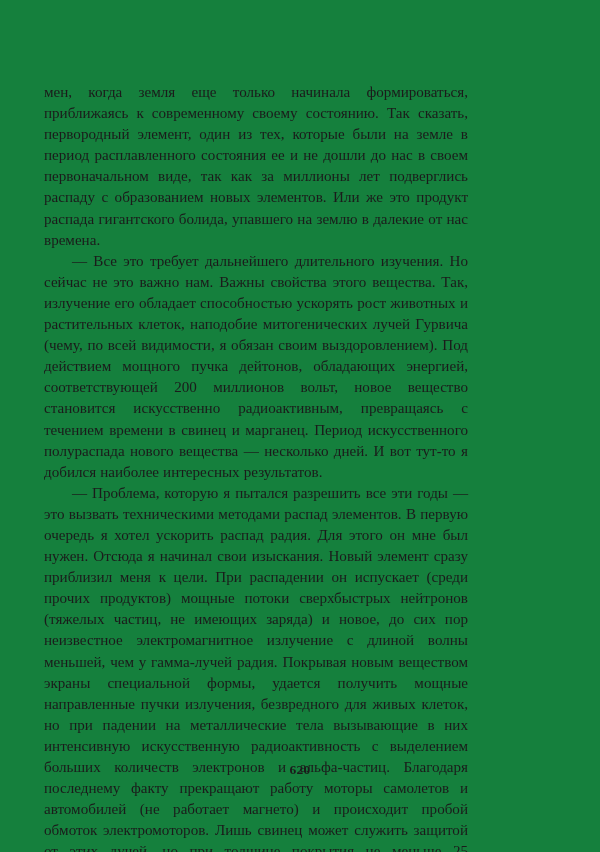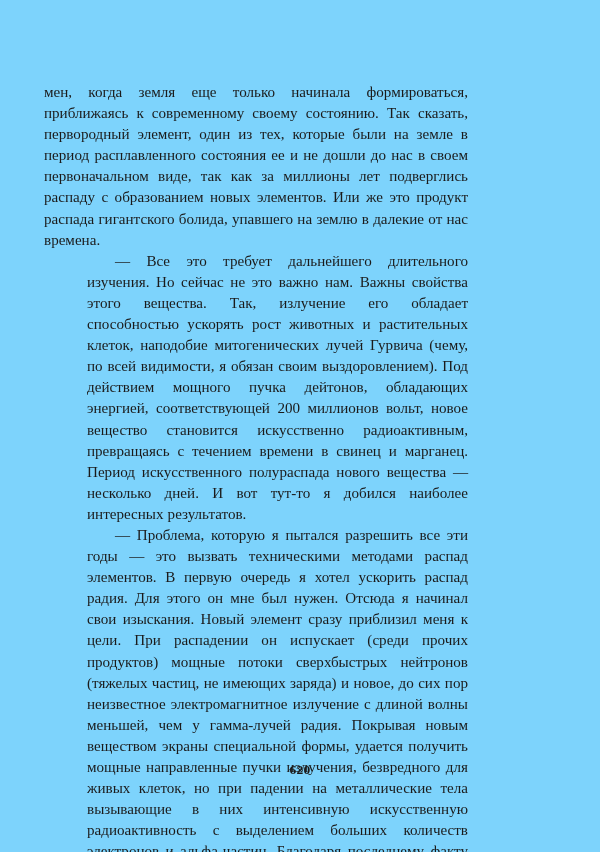--- a/index.html
+++ b/index.html
@@ -7,21 +7,21 @@
     margin: 0;
     padding: 0;
     background: #ffffff;
   }
 
   .page {
     position: relative;
     width: 600px;
     height: 852px;
     margin: 0 auto;
-    background: #7dd3fc;
+    background: #15803d;
     overflow: hidden;
     box-sizing: border-box;
   }
 
   .text-column {
     position: absolute;
     left: 44px;
     top: 82px;
     width: 424px;
   }
@@ -34,21 +34,20 @@
     color: #1b1b1b;
     text-align: justify;
     text-justify: inter-word;
     -webkit-hyphens: none;
     hyphens: none;
     word-spacing: 0.02em;
   }
 
   .para + .para {
     margin-top: 0;
-    margin-left: 43px;
   }
 
   .para.indent {
     text-indent: 28px;
   }
 
   
   .para:last-child {
     text-align: justify;
   }

